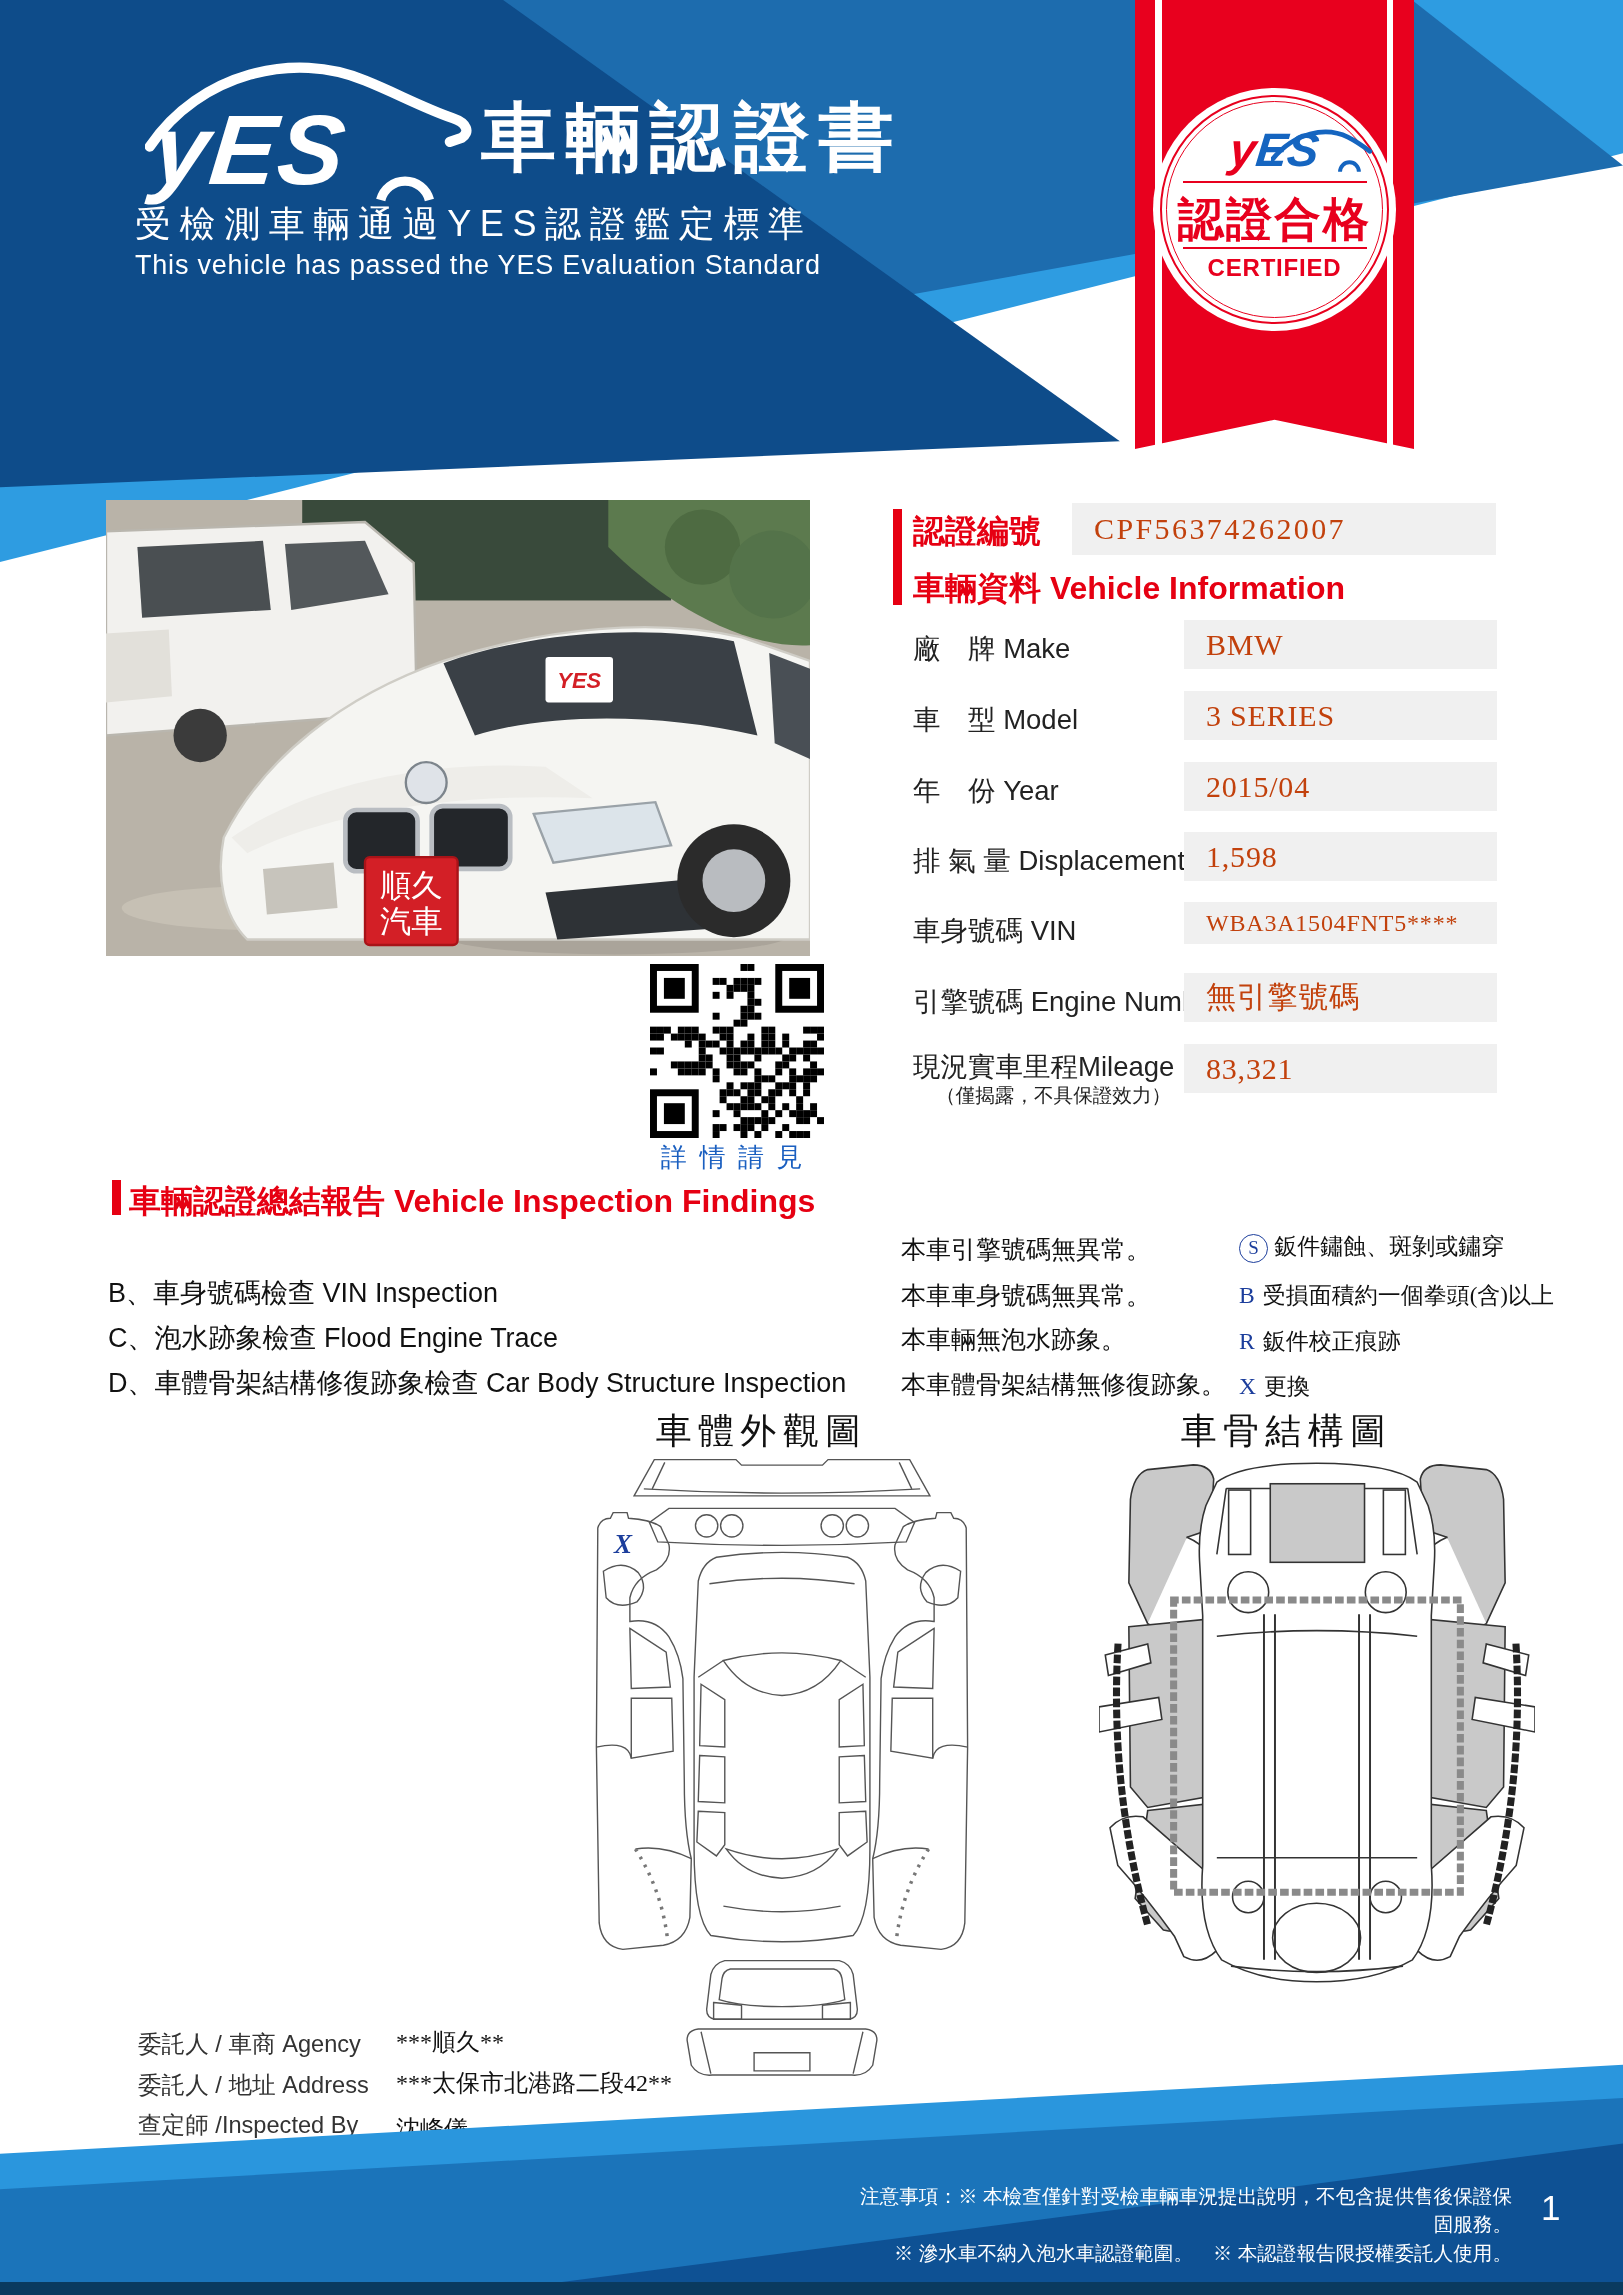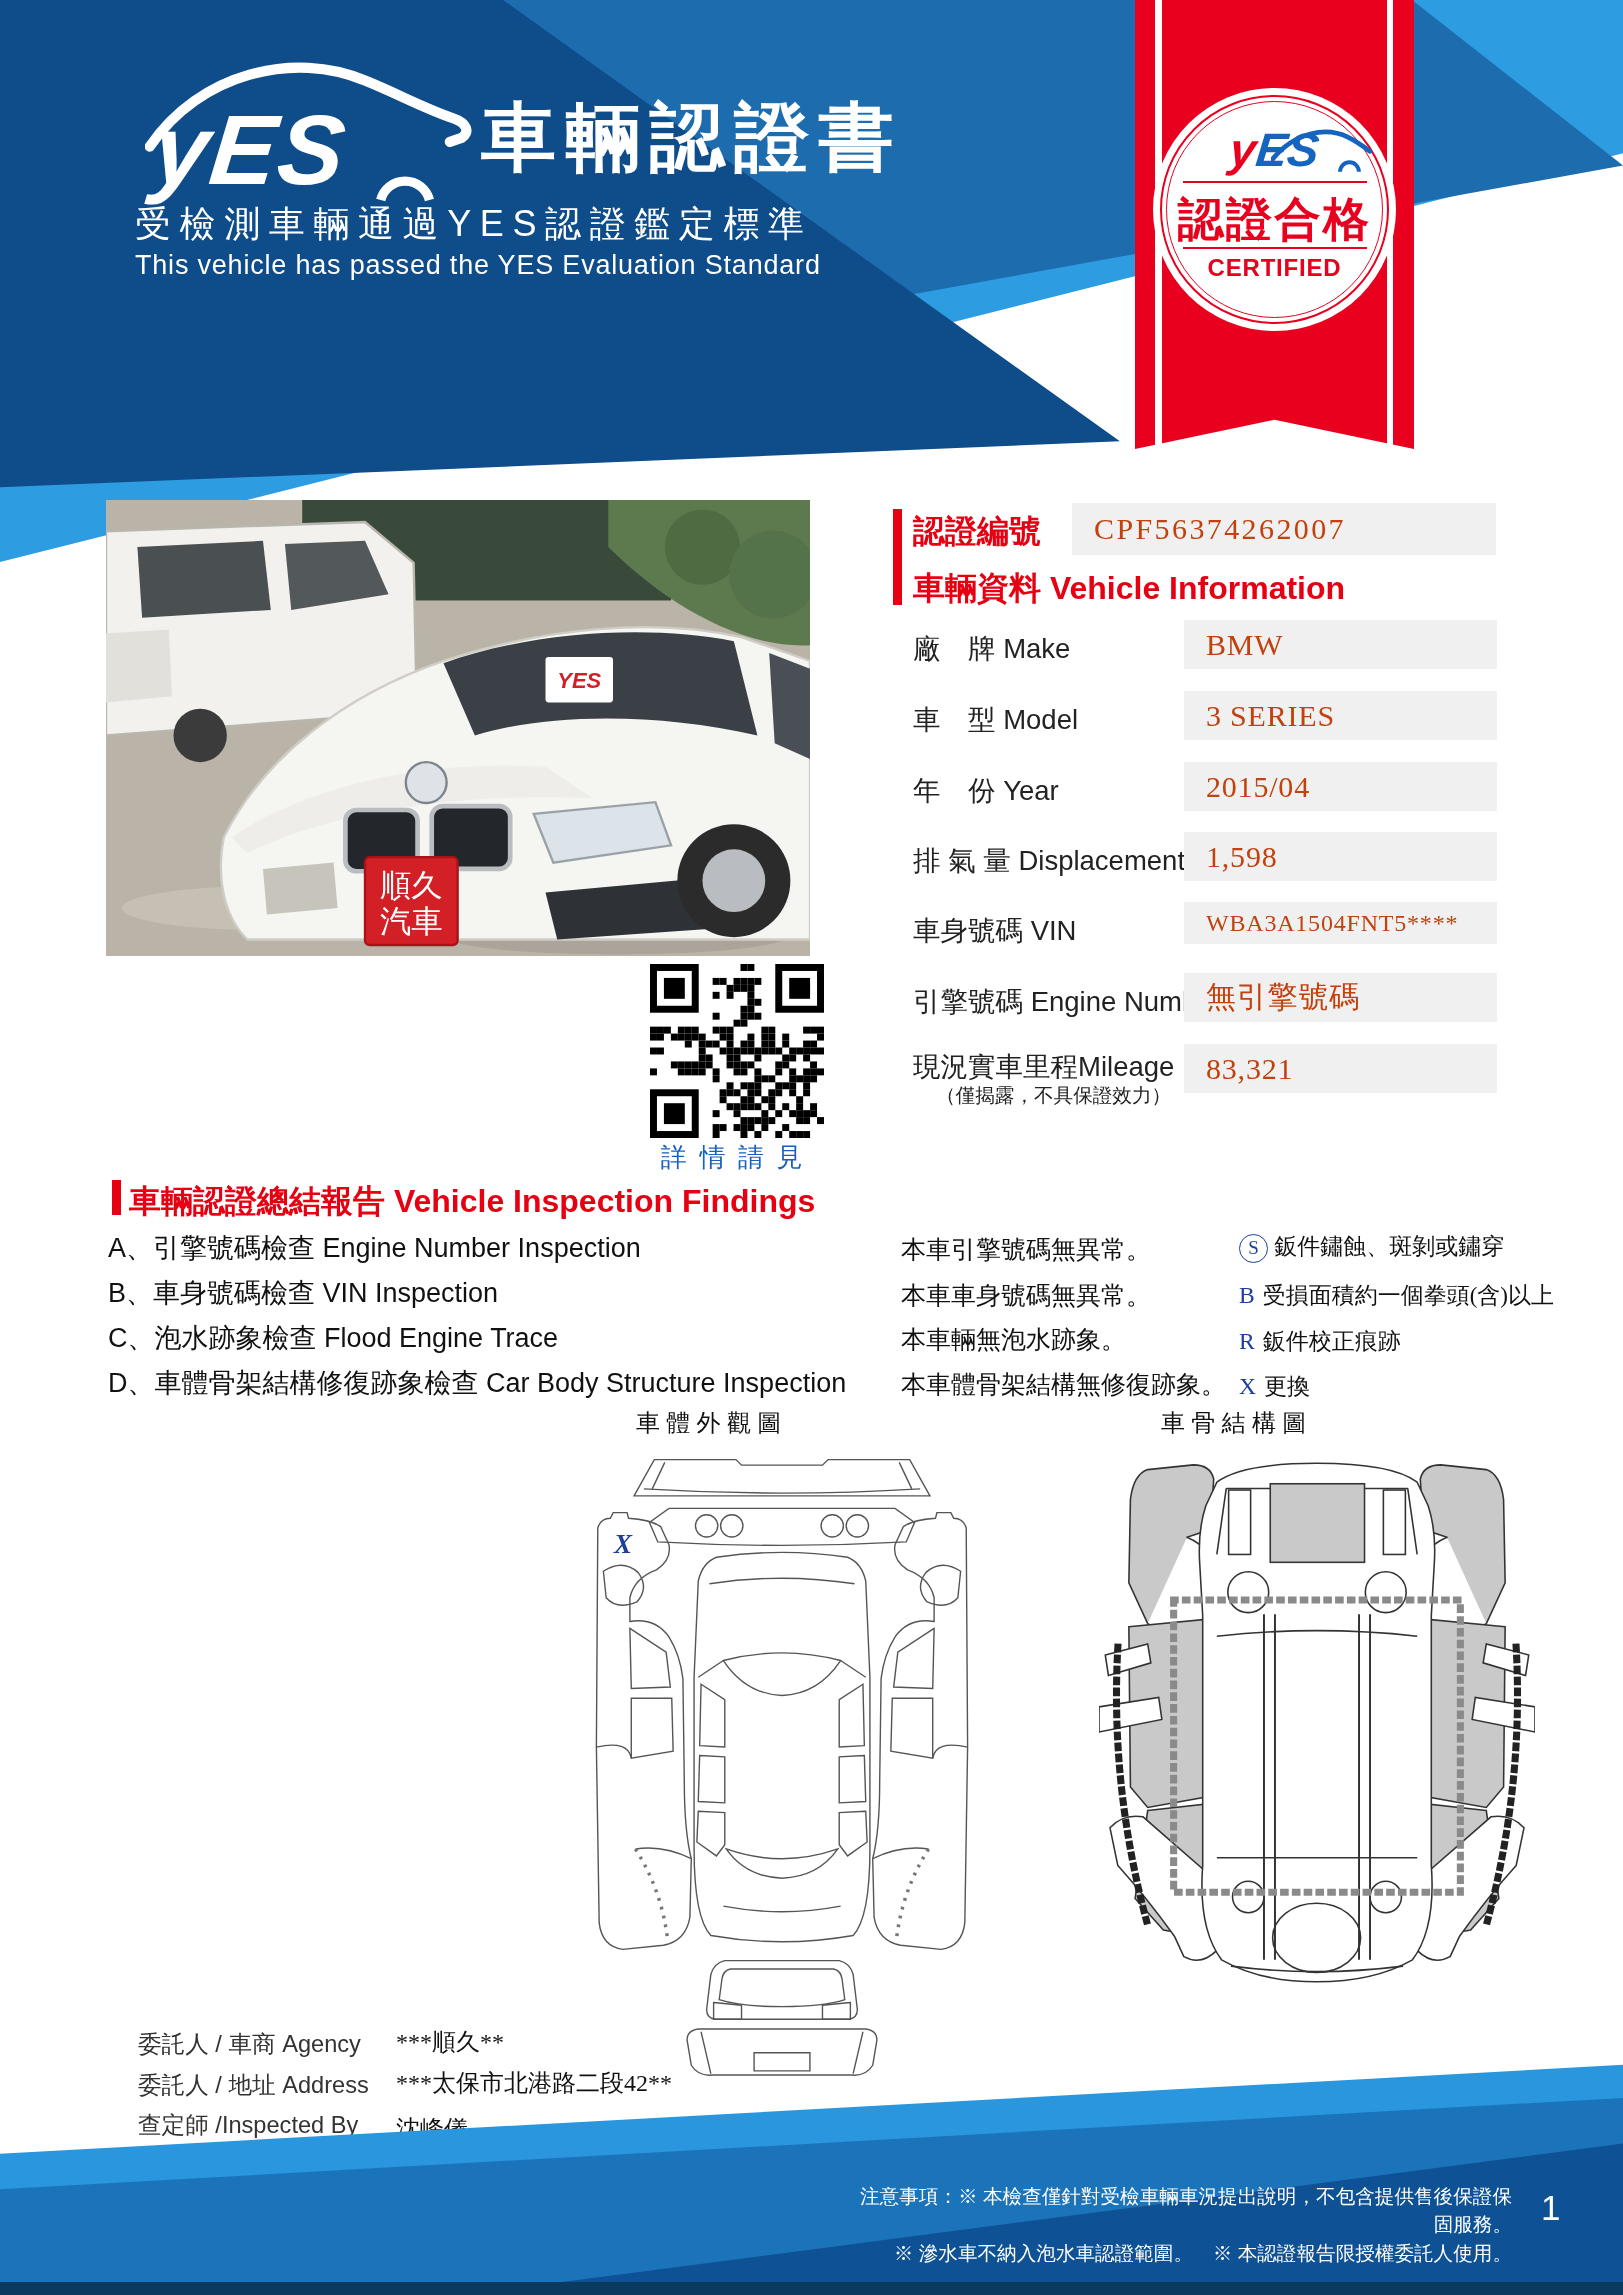--- a/index.html
+++ b/index.html
@@ -49,22 +49,22 @@
   .flabel{position:absolute;font-size:27.5px;color:#222;white-space:nowrap;}
   .fnote{position:absolute;font-size:19.6px;color:#222;white-space:nowrap;}
 
   
   .item{position:absolute;left:108px;font-size:27px;color:#111;white-space:nowrap;}
   .result{position:absolute;left:901px;font-family:"Liberation Serif",serif;font-size:25px;color:#111;white-space:nowrap;}
   .leg{position:absolute;left:1239px;font-family:"Liberation Serif",serif;font-size:23px;color:#111;white-space:nowrap;}
   .leg .sym{color:#1c3e9c;font-size:23.6px;margin-right:7.9px;}
   .leg .sym.circ{display:inline-block;width:27px;height:27px;line-height:25px;text-align:center;
                  border:1.6px solid #1c3e9c;border-radius:50%;margin-right:6.3px;font-size:19px;}
-  .diag-title{position:absolute;font-family:Liberation Serif, serif;font-size:24px;color:#111;
-              letter-spacing:6.3px;width:251px;text-align:left;}
+  .diag-title{position:absolute;font-family:Liberation Serif, serif;font-size:36px;color:#111;
+              letter-spacing:6.3px;width:251px;text-align:center;}
 
   
   .ag-label{position:absolute;left:138px;font-size:23.6px;color:#333;white-space:nowrap;}
   .ag-value{position:absolute;left:396px;font-family:"Liberation Serif",serif;font-size:24px;color:#111;white-space:nowrap;}
 
   
   .footer{position:absolute;left:0;top:2042px;width:1623px;height:254px;}
   .f-bright{background:#2a96dd;clip-path:polygon(0 44%,100% 9%,100% 100%,0 100%);}
   .f-mid{background:#1b74ba;clip-path:polygon(0 58%,100% 22%,100% 100%,0 100%);}
   .f-dark{background:#0e5194;clip-path:polygon(28% 100%,100% 40%,100% 100%);}
@@ -399,21 +399,20 @@
   <div class="flabel" style="left:913px;top:1049px;">現況實車里程Mileage</div>
   <div class="fnote" style="left:936px;top:1082px;">（僅揭露，不具保證效力）</div>
   <div class="gbox" style="left:1184px;top:1044px;width:291px;height:49px;">83,321</div>
 
   <div class="redbar" style="left:112px;top:1180px;width:8.6px;height:35px;"></div>
   <div class="sec-red" style="left:129px;top:1180px;">
     <span>車輛認證總結報告</span>
     <span>Vehicle Inspection Findings</span>
   </div>
 
-  <div class="item" style="top:1230px;">A、引擎號碼檢查 Engine Number Inspection</div>
   <div class="item" style="top:1275px;">B、車身號碼檢查 VIN Inspection</div>
   <div class="item" style="top:1320px;">C、泡水跡象檢查 Flood Engine Trace</div>
   <div class="item" style="top:1365px;">D、車體骨架結構修復跡象檢查 Car Body Structure Inspection</div>
 
   <div class="result" style="top:1233px;">本車引擎號碼無異常。</div>
   <div class="result" style="top:1279px;">本車車身號碼無異常。</div>
   <div class="result" style="top:1323px;">本車輛無泡水跡象。</div>
   <div class="result" style="top:1368px;">本車體骨架結構無修復跡象。</div>
 
   <div class="leg" style="top:1231px;">

